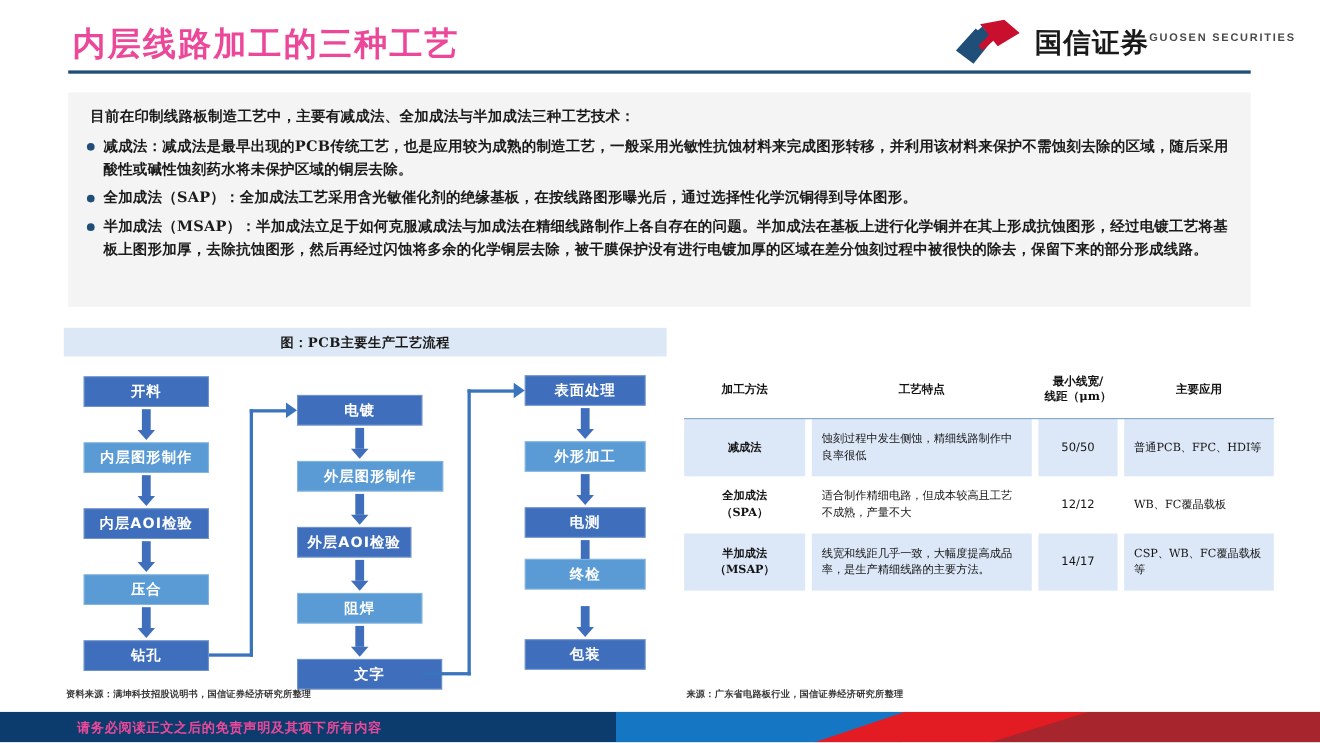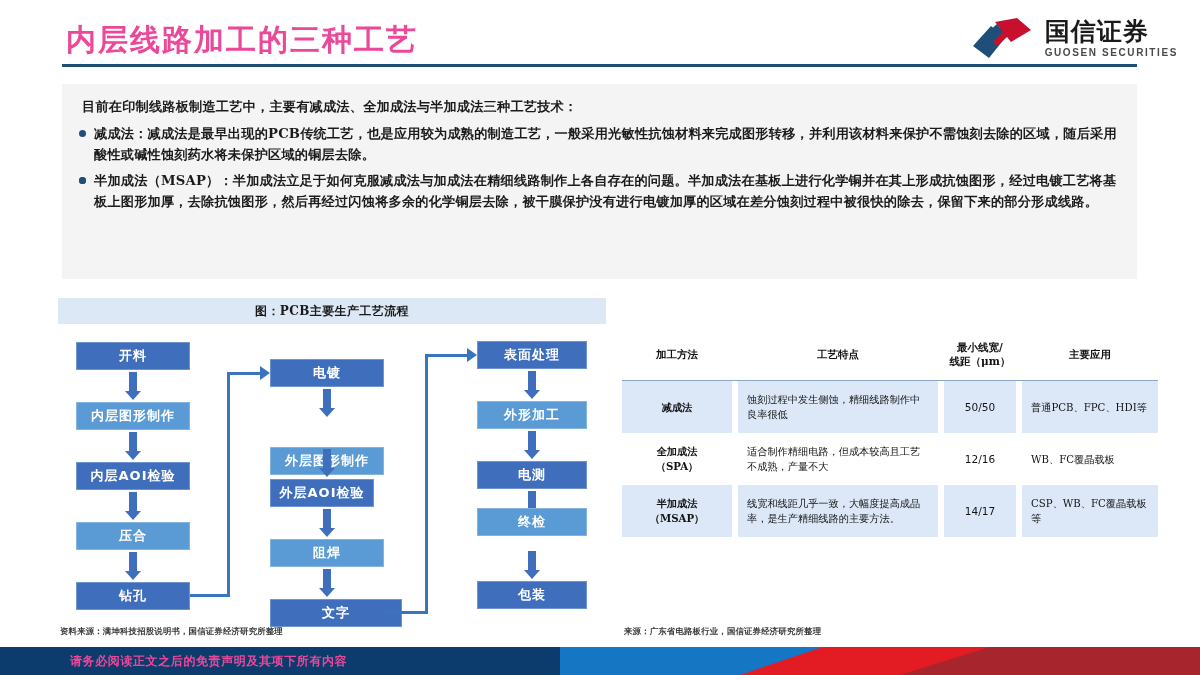--- a/index.html
+++ b/index.html
@@ -16,21 +16,21 @@
     position:absolute;left:66px;top:20px;
     font-size:30px;font-weight:bold;letter-spacing:2px;
     color:#ec4899;font-family:"DejaVu Serif","Liberation Serif",serif;text-align:right;
   }
   .title-rule{
     position:absolute;left:62px;top:64px;width:1075px;height:3px;
     background:#1f4e79;
   }
   .logo-wrap{position:absolute;right:22px;top:16px;display:flex;align-items:center;gap:10px;}
   .logo-mark{width:64px;height:44px;position:relative;}
-  .logo-text{display:flex;flex-direction:column;line-height:1;}
+  .logo-text{display:flex;flex-direction:row;line-height:1;}
   .logo-cn{font-size:25px;font-weight:bold;color:#1a1a1a;letter-spacing:1px;
     font-family:"DejaVu Sans","Liberation Sans",sans-serif;}
   .logo-en{font-size:10px;font-weight:bold;color:#4a4a4a;letter-spacing:1.6px;margin-top:4px;}
 
   
   .intro{
     position:absolute;left:62px;top:84px;width:1075px;height:195px;
     background:#f4f4f4;box-sizing:border-box;padding:12px 16px 8px 14px;
   }
   .intro p{
@@ -151,20 +151,21 @@
   </div>
 
   <div class="intro">
     <p class="lead">目前在印制线路板制造工艺中，主要有减成法、全加成法与半加成法三种工艺技术：</p>
     <p class="bullet">
       <span class="dot"></span>
       <span>减成法：减成法是最早出现的PCB传统工艺，也是应用较为成熟的制造工艺，一般采用光敏性抗蚀材料来完成图形转移，并利用该材料来保护不需蚀刻去除的区域，随后采用酸性或碱性蚀刻药水将未保护区域的铜层去除。</span>
     </p>
     <p class="bullet">
       <span class="dot"></span>
+      <span>全加成法（SAP）：全加成法工艺采用含光敏催化剂的绝缘基板，在按线路图形曝光后，通过选择性化学沉铜得到导体图形。</span>
     </p>
     <p class="bullet">
       <span class="dot"></span>
       <span>半加成法（MSAP）：半加成法立足于如何克服减成法与加成法在精细线路制作上各自存在的问题。半加成法在基板上进行化学铜并在其上形成抗蚀图形，经过电镀工艺将基板上图形加厚，去除抗蚀图形，然后再经过闪蚀将多余的化学铜层去除，被干膜保护没有进行电镀加厚的区域在差分蚀刻过程中被很快的除去，保留下来的部分形成线路。</span>
     </p>
   </div>
 
   <div class="panel-left">
     <div class="panel-title">图：PCB主要生产工艺流程</div>
 
@@ -195,21 +196,21 @@
       <div class="conn" style="left:132px;top:266px;width:40px;height:0;border-width:0 0 3px 0;"></div>
       <div class="conn" style="left:169px;top:44px;width:0;height:225px;border-width:0 0 0 3px;"></div>
       <div class="conn" style="left:169px;top:44px;width:35px;height:0;border-width:0 0 3px 0;"></div>
       <div class="conn-head" style="left:202px;top:38px;"></div>
 
       <div class="node dark" style="left:212px;top:31px;width:114px;height:28px;">电镀</div>
       <div class="arrow-v" style="left:261px;top:61px;height:28px;">
         <div class="shaft" style="height:19px;"></div>
           <div class="head" style="top:19px;"></div>
       </div>
-      <div class="node light" style="left:212px;top:91px;width:114px;height:28px;margin-top:28px;">外层图形制作</div>
+      <div class="node light" style="left:212px;top:91px;width:133px;height:28px;">外层图形制作</div>
       <div class="arrow-v" style="left:261px;top:121px;height:28px;">
         <div class="shaft" style="height:19px;"></div>
           <div class="head" style="top:19px;"></div>
       </div>
       <div class="node dark" style="left:212px;top:151px;width:104px;height:28px;">外层AOI检验</div>
       <div class="arrow-v" style="left:261px;top:181px;height:28px;">
         <div class="shaft" style="height:19px;"></div>
           <div class="head" style="top:19px;"></div>
       </div>
       <div class="node light" style="left:212px;top:211px;width:114px;height:28px;">阻焊</div>
@@ -288,21 +289,21 @@
             <td>普通PCB、FPC、HDI等</td>
           </tr>
           <tr>
             <td class="method">
               <span>全加成法</span><br>
               <span>（SPA）</span>
             </td>
             <td class="gap"></td>
             <td>适合制作精细电路，但成本较高且工艺不成熟，产量不大</td>
             <td class="gap"></td>
-            <td class="num">12/16</td>
+            <td class="num">12/12</td>
             <td class="gap"></td>
             <td>WB、FC覆晶载板</td>
           </tr>
           <tr class="alt">
             <td class="method">
               <span>半加成法</span><br>
               <span>（MSAP）</span>
             </td>
             <td class="gap"></td>
             <td>线宽和线距几乎一致，大幅度提高成品率，是生产精细线路的主要方法。</td>

